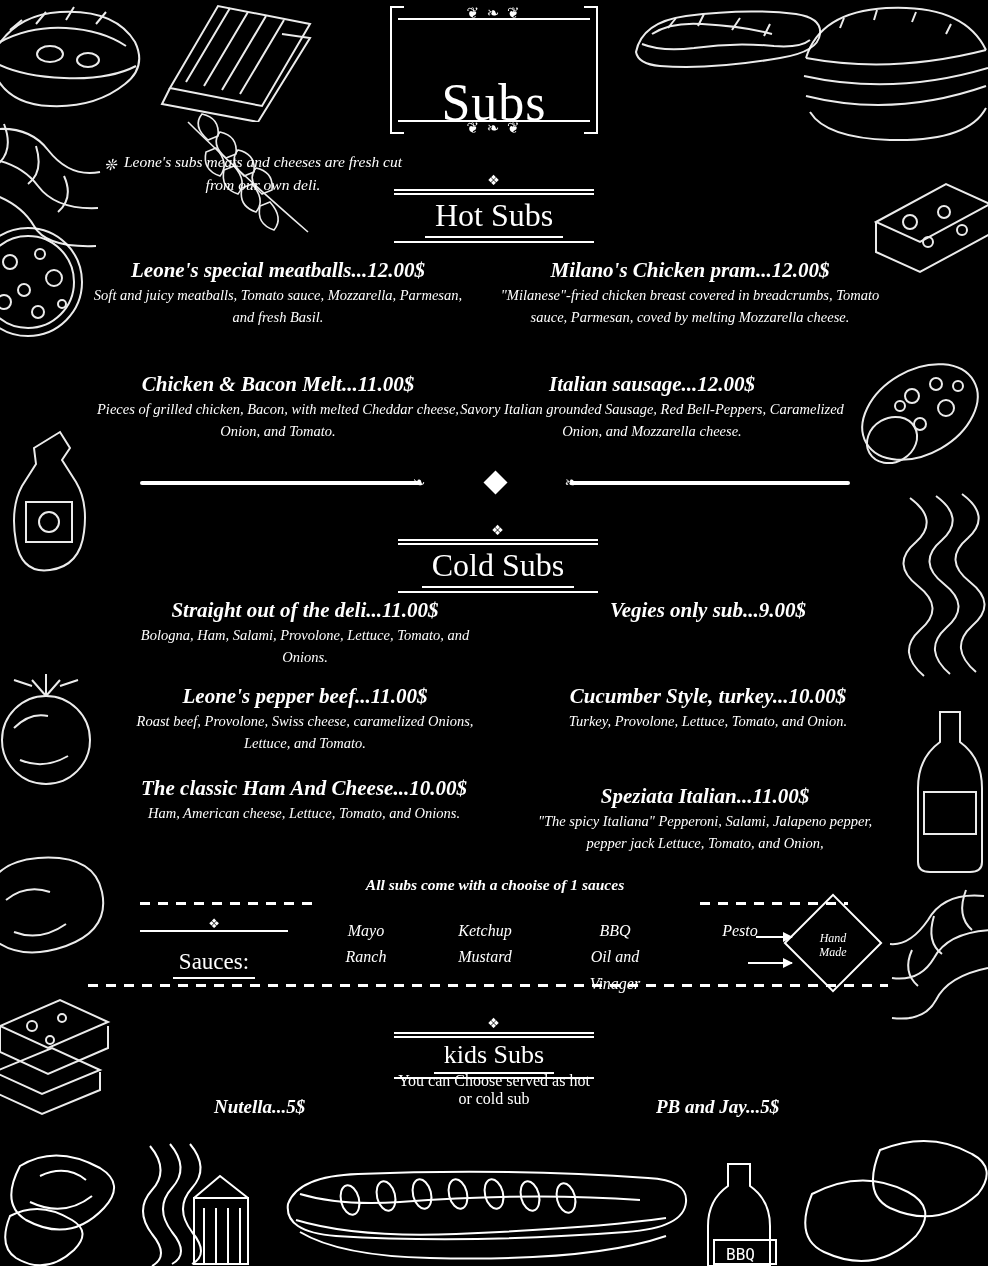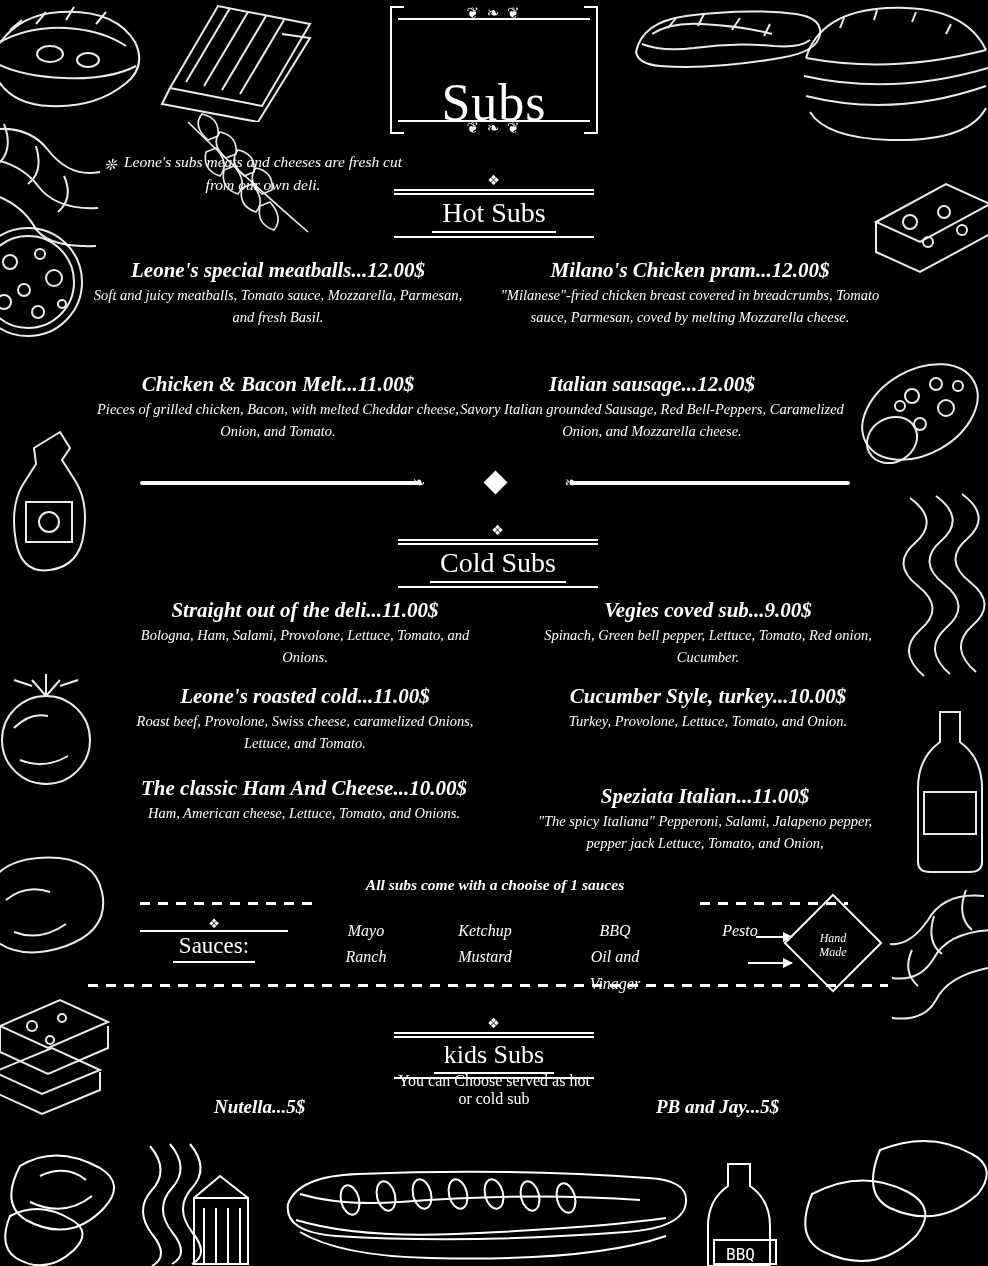--- a/index.html
+++ b/index.html
@@ -98,21 +98,21 @@
     line-height: 12px;
     letter-spacing: 1px;
   }
   .section-head .rules {
     border-top: 2px solid #fff;
     border-bottom: 2px solid #fff;
     height: 6px;
     margin: 2px 0 0 0;
   }
   .section-head .label {
-    font-size: 28px;
+    font-size: 32px;
     margin-top: 2px;
     padding-bottom: 2px;
     border-bottom: 2px solid #fff;
     display: inline-block;
     padding-left: 10px; padding-right: 10px;
   }
   .section-head .underline2 {
     border-bottom: 2px solid #fff;
     margin-top: 3px;
   }
@@ -190,21 +190,21 @@
   .dot-bot { left: 88px; top: 984px; width: 800px; }
 
   .sauces-label {
     position: absolute;
     left: 140px; top: 918px;
     width: 148px;
     text-align: center;
   }
   .sauces-label .orn { font-size: 13px; line-height: 12px; }
   .sauces-label .rules { border-top: 2px solid #fff; height: 3px; }
-  .sauces-label .label { font-size: 23px; border-bottom: 2px solid #fff; display: inline-block; padding: 0 6px 2px; }
+  .sauces-label .label { font-size: 23px; border-bottom: 2px solid #fff; display: inline-block; padding: 16px 6px 2px; }
 
   .sauce-col { position: absolute; text-align: center; font-size: 16px; font-style: italic; line-height: 1.65; }
   .sc1 { left: 318px; top: 918px; width: 96px; }
   .sc2 { left: 430px; top: 918px; width: 110px; }
   .sc3 { left: 565px; top: 918px; width: 100px; }
   .sc4 { left: 660px; top: 918px; width: 160px; }
 
   .arrow { position: absolute; height: 2px; background: #fff; }
   .arrow:after {
     content: ""; position: absolute; right: -1px; top: -4px;
@@ -464,30 +464,29 @@
     <div class="rules"></div>
     <div class="label">Cold Subs</div>
     <div class="underline2"></div>
   </div>
 
   <div class="item c-left" style="left:120px; top:598px; width:370px;">
     <div class="name">Straight out of the deli...11.00$</div>
     <div class="desc">Bologna, Ham, Salami, Provolone, Lettuce, Tomato, and Onions.</div>
   </div>
   <div class="item c-left" style="left:120px; top:684px; width:370px;">
-    <div class="name">Leone's roasted cold...11.00$</div>
+    <div class="name">Leone's pepper beef...11.00$</div>
     <div class="desc">Roast beef, Provolone, Swiss cheese, caramelized Onions, Lettuce, and Tomato.</div>
   </div>
   <div class="item c-left" style="left:114px; top:776px; width:380px;">
     <div class="name">The classic Ham And Cheese...10.00$</div>
     <div class="desc">Ham, American cheese, Lettuce, Tomato, and Onions.</div>
   </div>
   <div class="item c-right" style="left:528px; top:598px; width:360px;">
-    <div class="name">Vegies coved sub...9.00$</div>
-    <div class="desc">Spinach, Green bell pepper, Lettuce, Tomato, Red onion, Cucumber.</div>
+    <div class="name">Vegies only sub...9.00$</div>
   </div>
   <div class="item c-right" style="left:528px; top:684px; width:360px;">
     <div class="name">Cucumber Style, turkey...10.00$</div>
     <div class="desc">Turkey, Provolone, Lettuce, Tomato, and Onion.</div>
   </div>
   <div class="item c-right" style="left:520px; top:784px; width:370px;">
     <div class="name">Speziata Italian...11.00$</div>
     <div class="desc">"The spicy Italiana" Pepperoni, Salami, Jalapeno pepper, pepper jack Lettuce, Tomato, and Onion,</div>
   </div>
 

